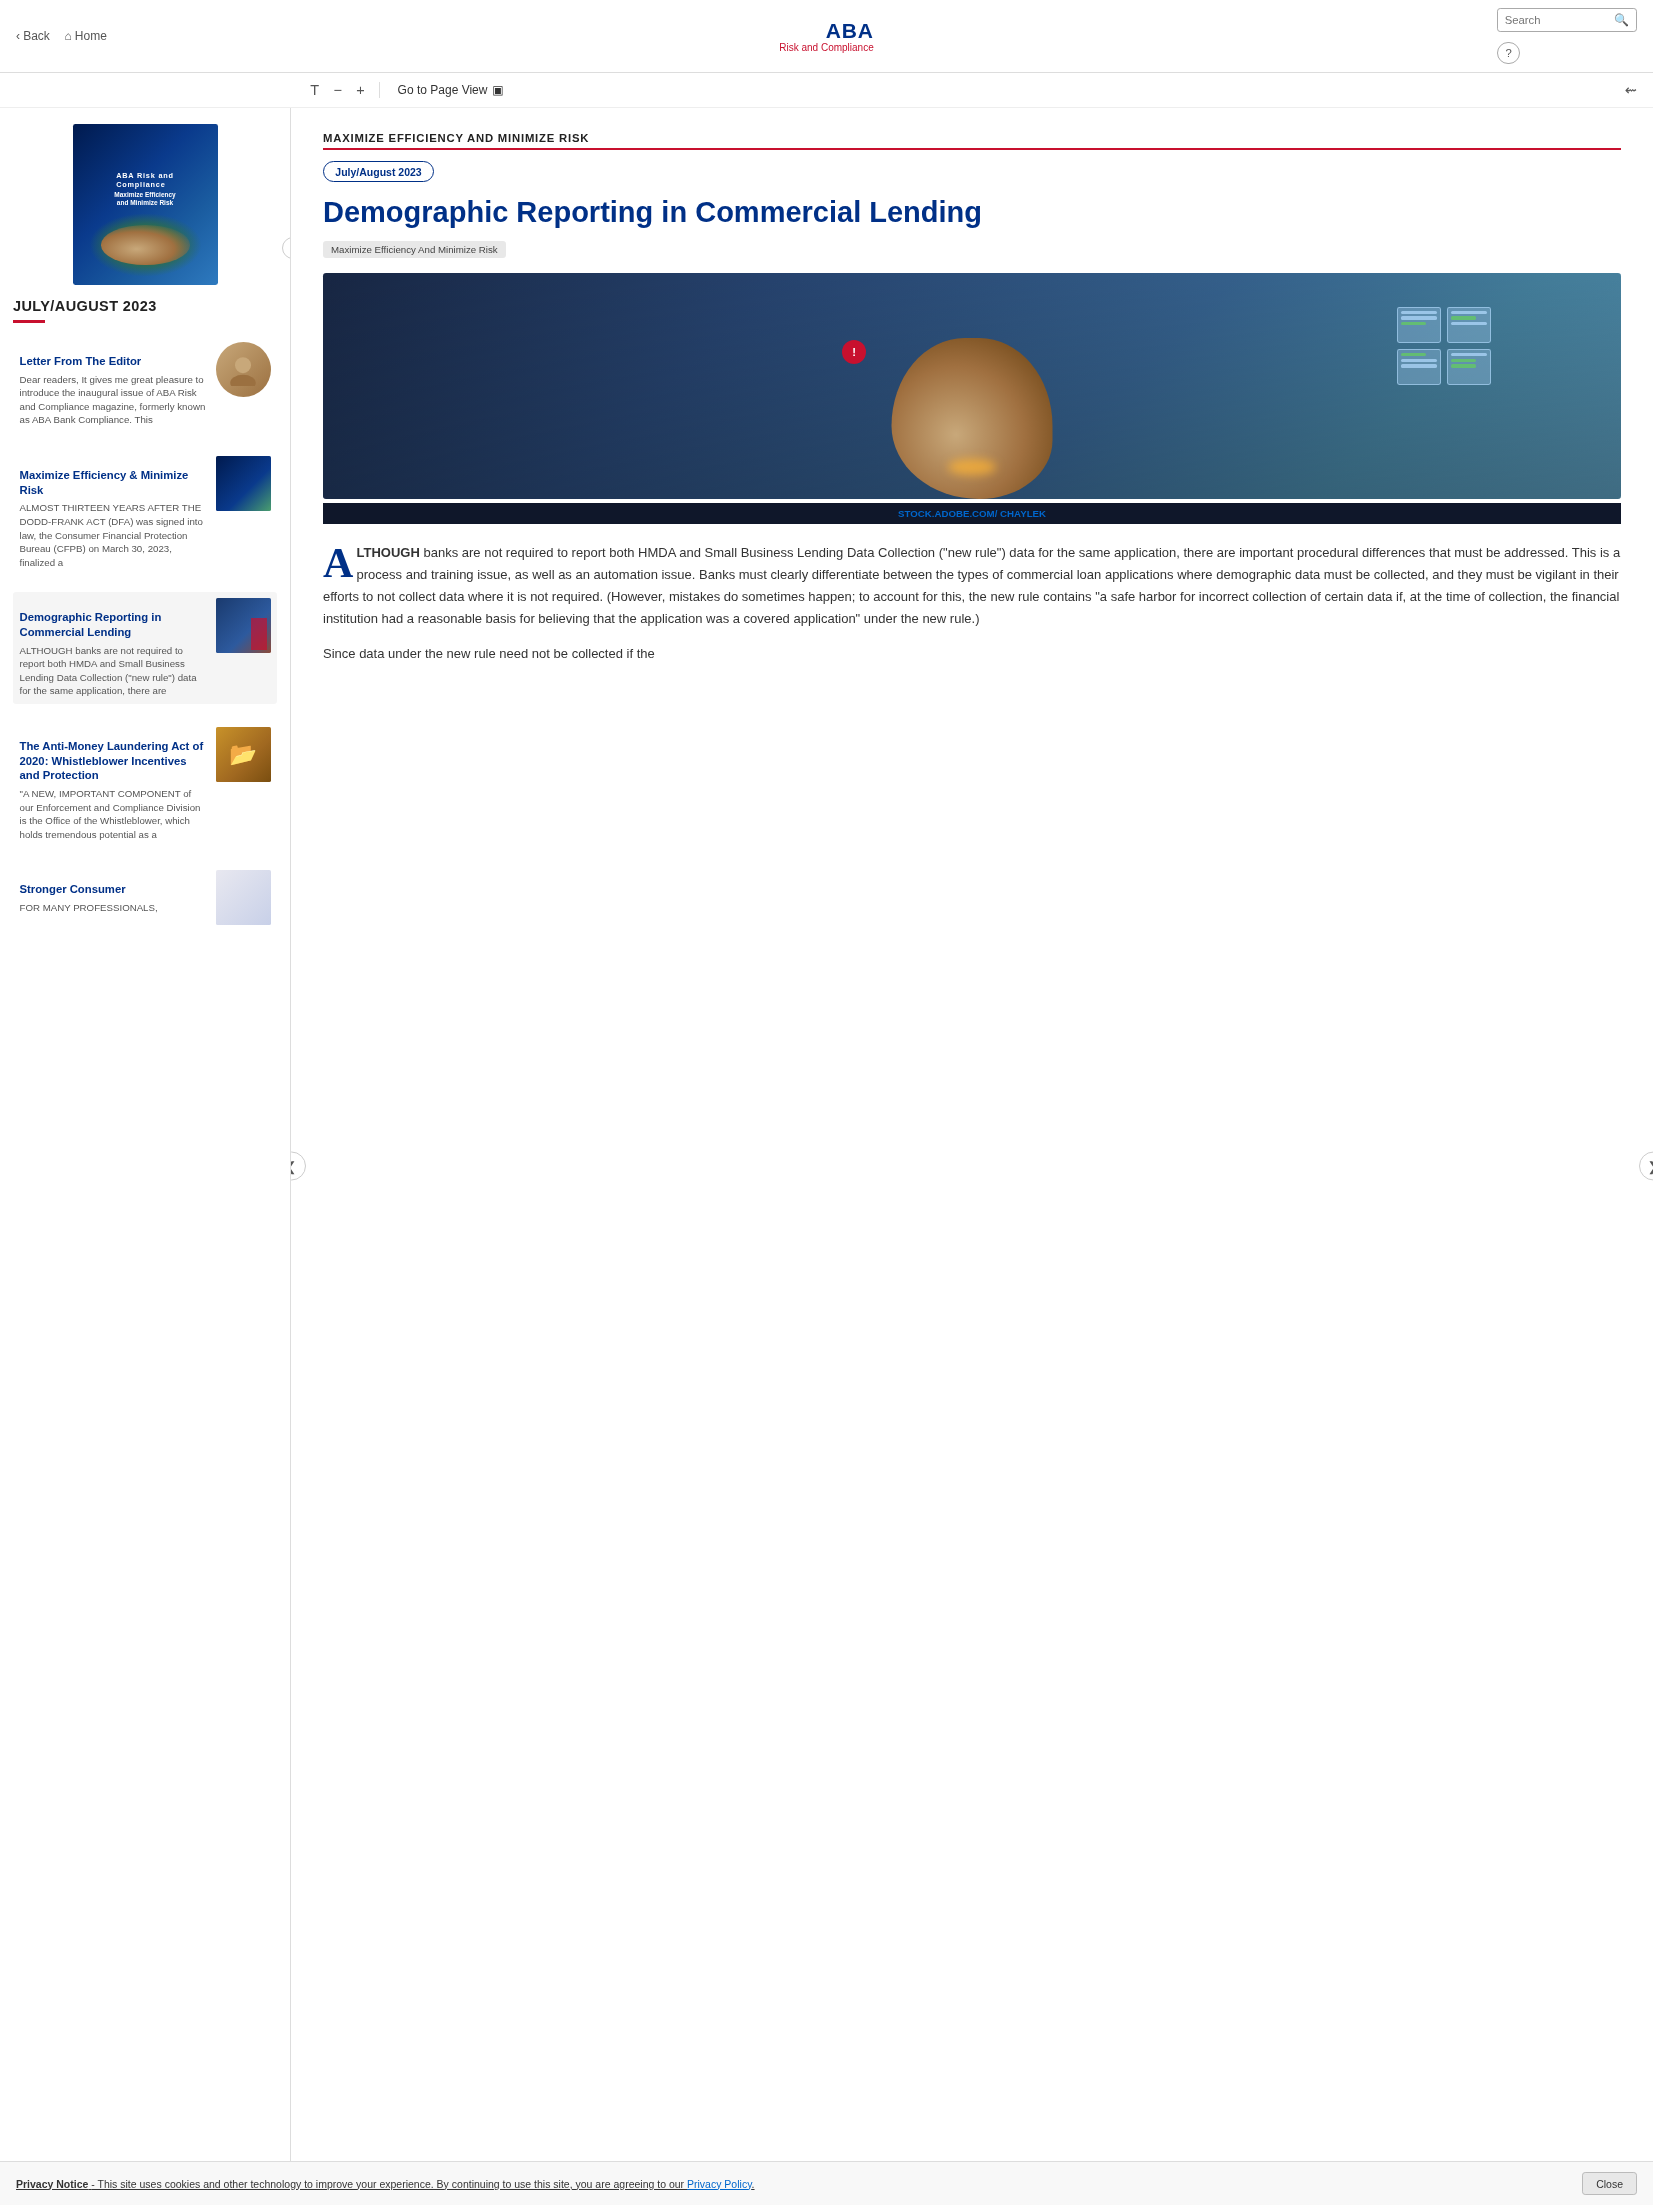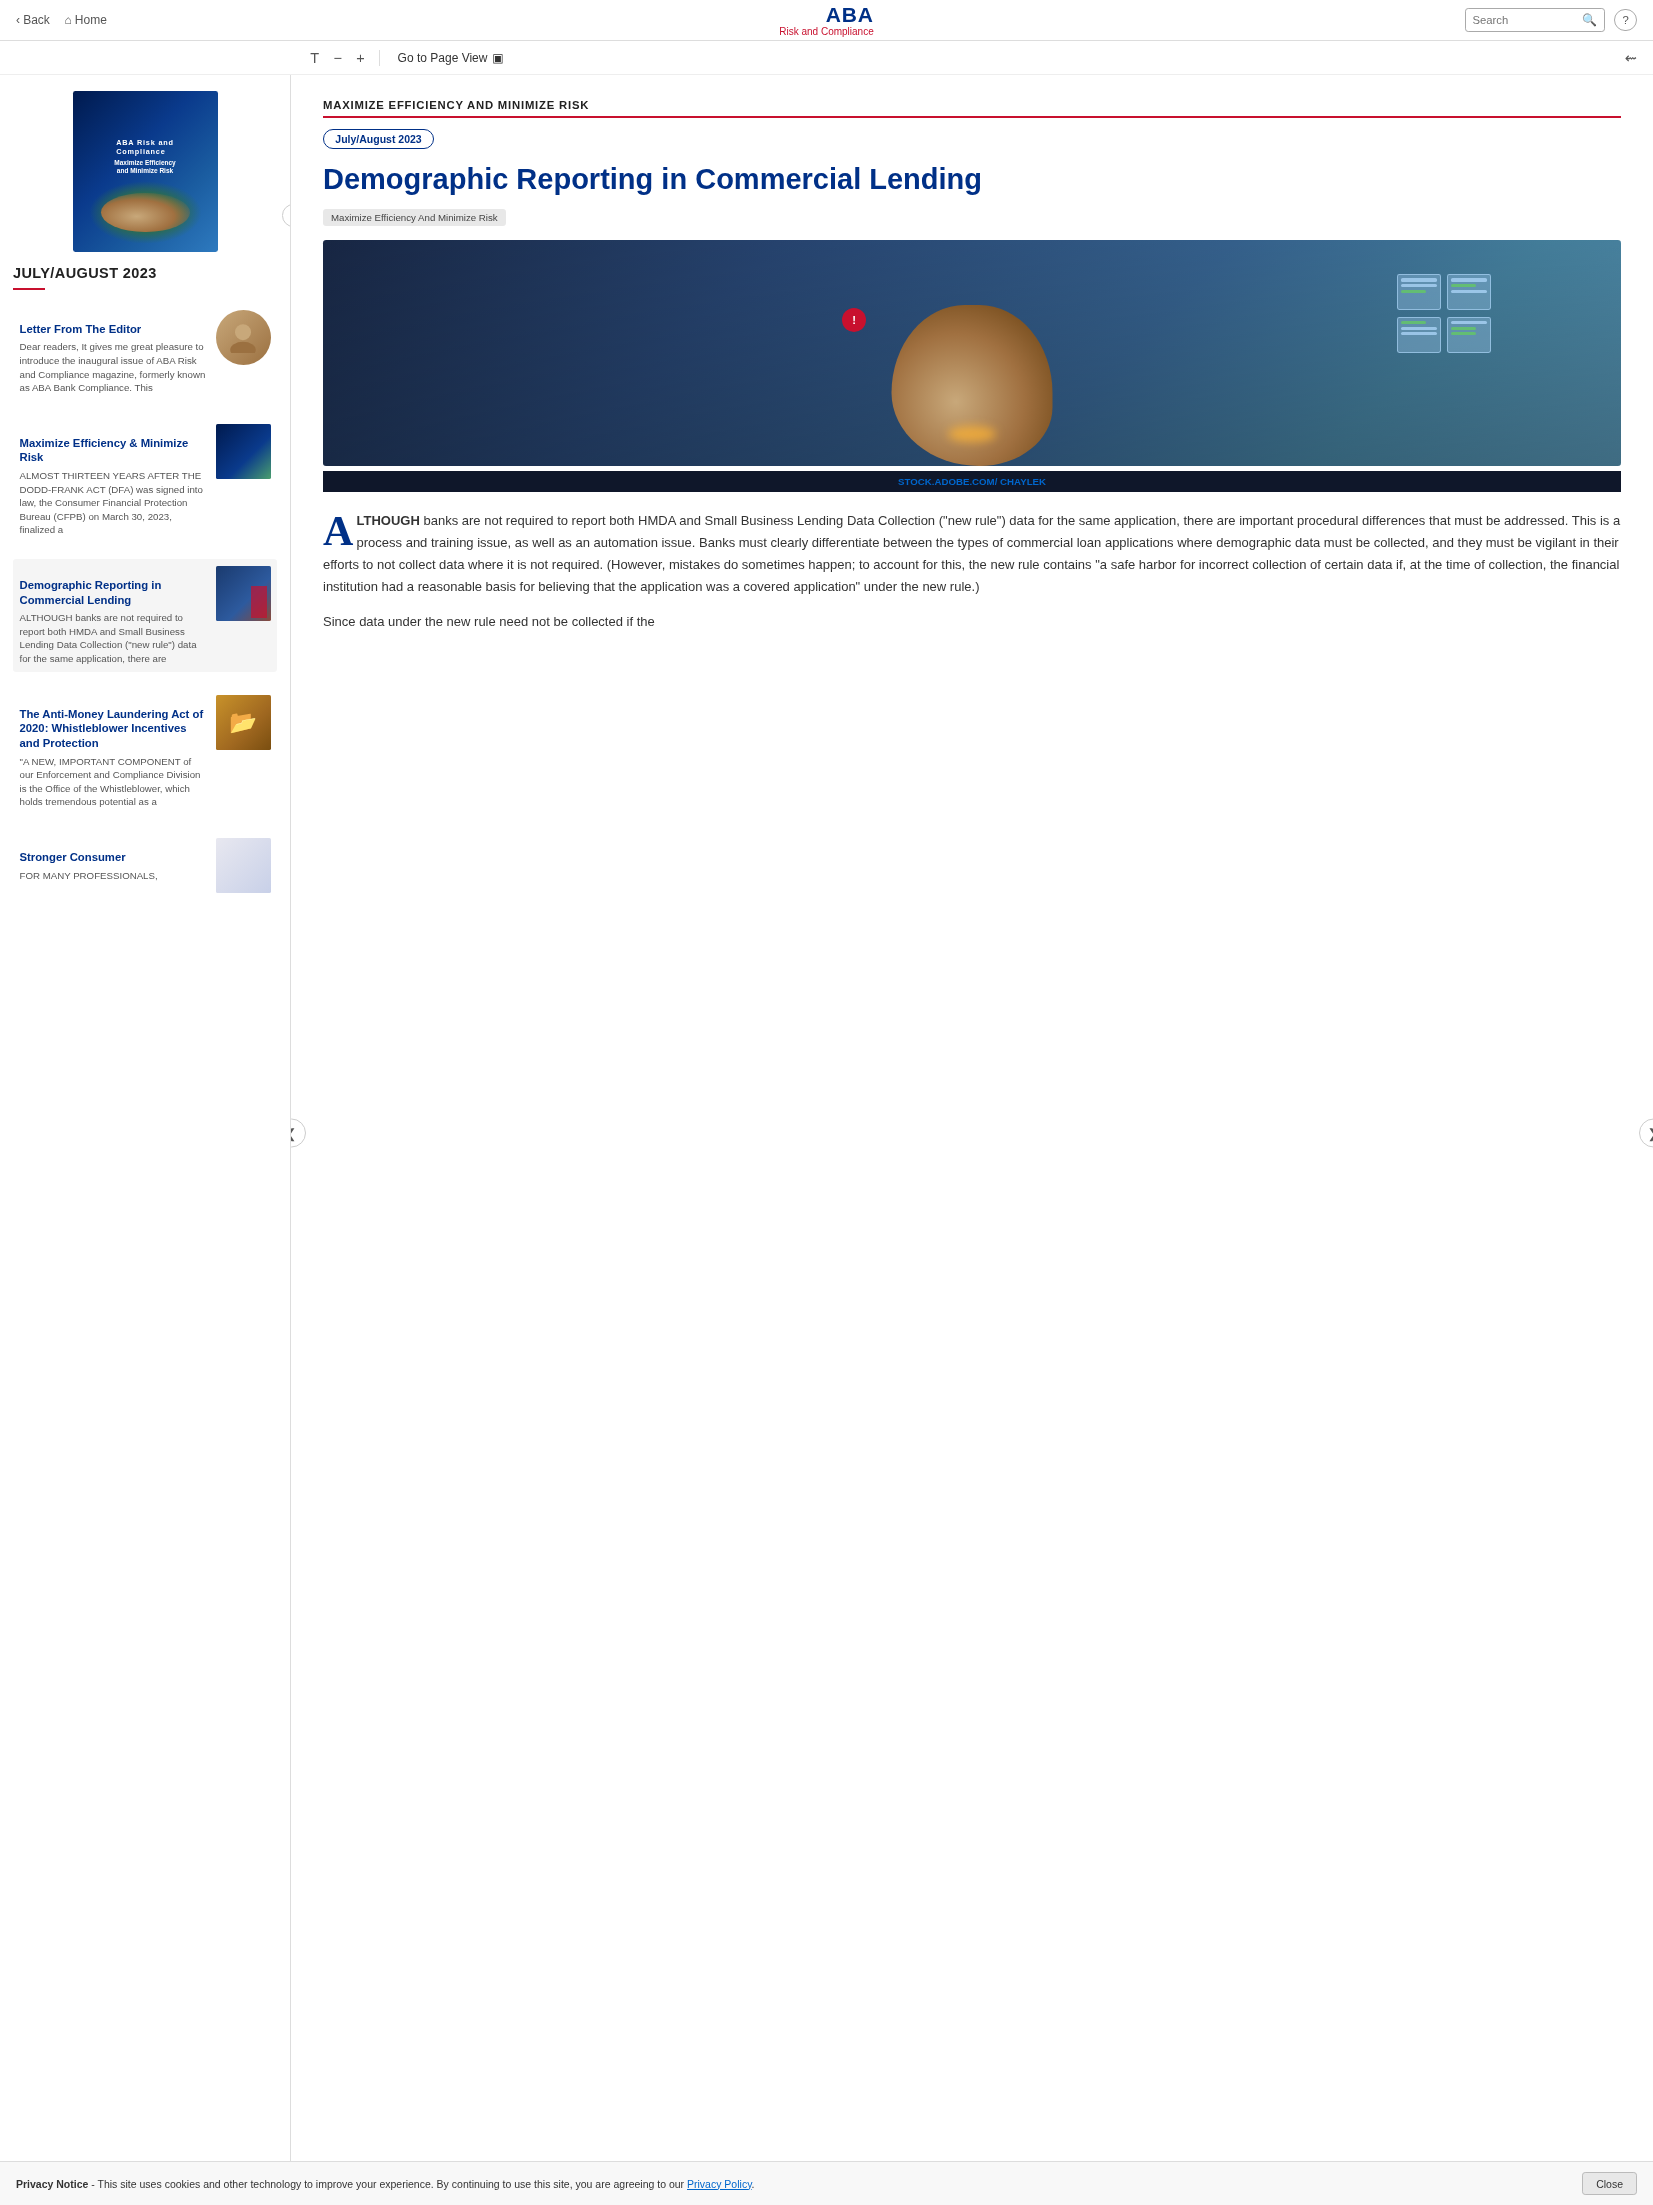--- a/index.html
+++ b/index.html
@@ -58,22 +58,23 @@
     .logo-subtitle {
       font-size: 10px;
       color: #003087;
       font-weight: 400;
     }
     .logo-subtitle span {
       color: #c8102e;
     }
     .header-right {
       display: flex;
-      align-items: center;
+      align-items: flex-start;
       gap: 9.7px;
+      flex-direction: column;
     }
     .search-box {
       display: flex;
       align-items: center;
       border: 0.8px solid #aaa;
       border-radius: 3.2px;
       padding: 4px 6.5px;
       gap: 4.8px;
     }
     .search-box input {
@@ -544,20 +545,21 @@
       padding: 9.7px 16px;
       display: flex;
       align-items: center;
       justify-content: space-between;
       z-index: 1000;
       font-size: 10.5px;
       color: #333;
     }
     .cookie-text {
       flex: 1;
+      text-decoration: underline;
     }
     .cookie-text a {
       color: #0066cc;
       text-decoration: underline;
     }
     .cookie-bold {
       font-weight: bold;
     }
     .cookie-close-btn {
       background: #e8e8e8;

